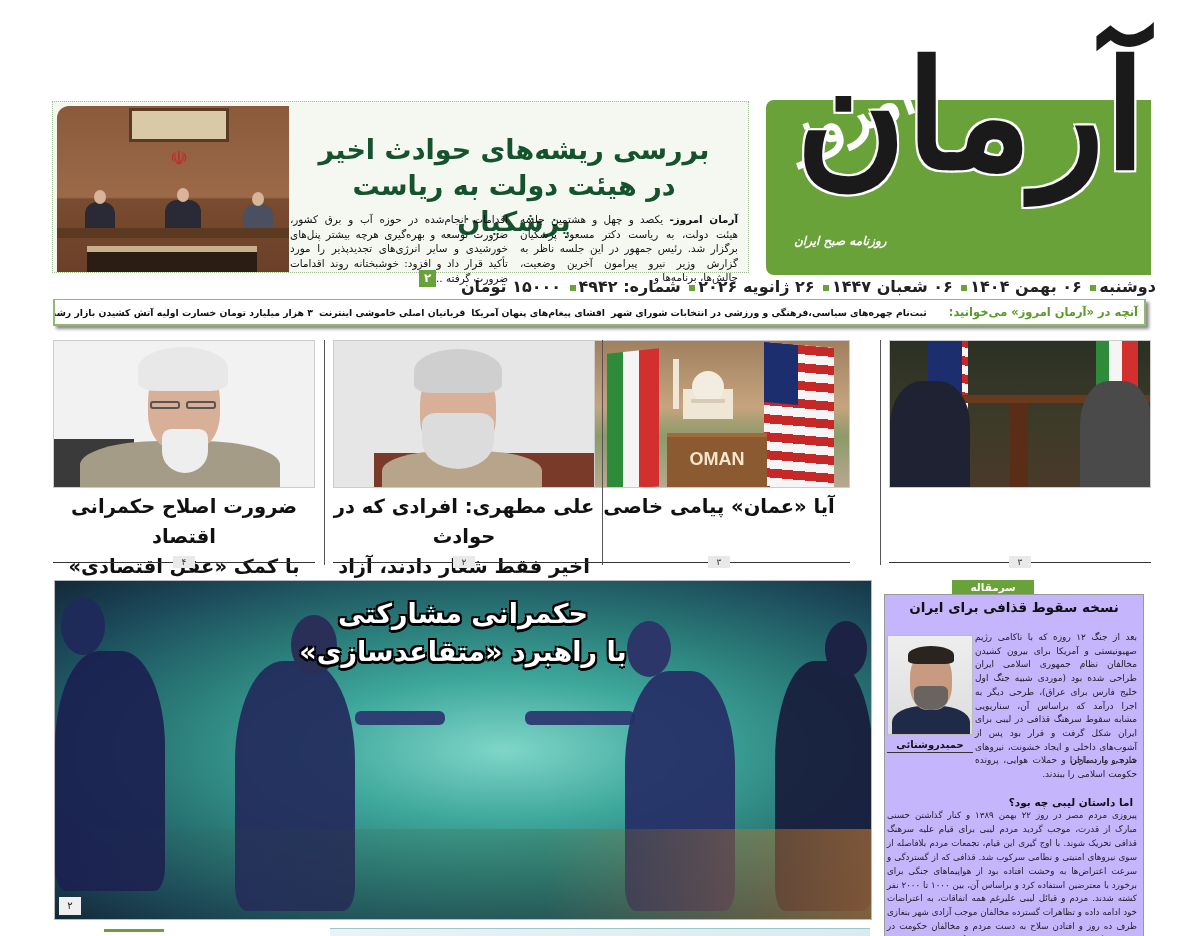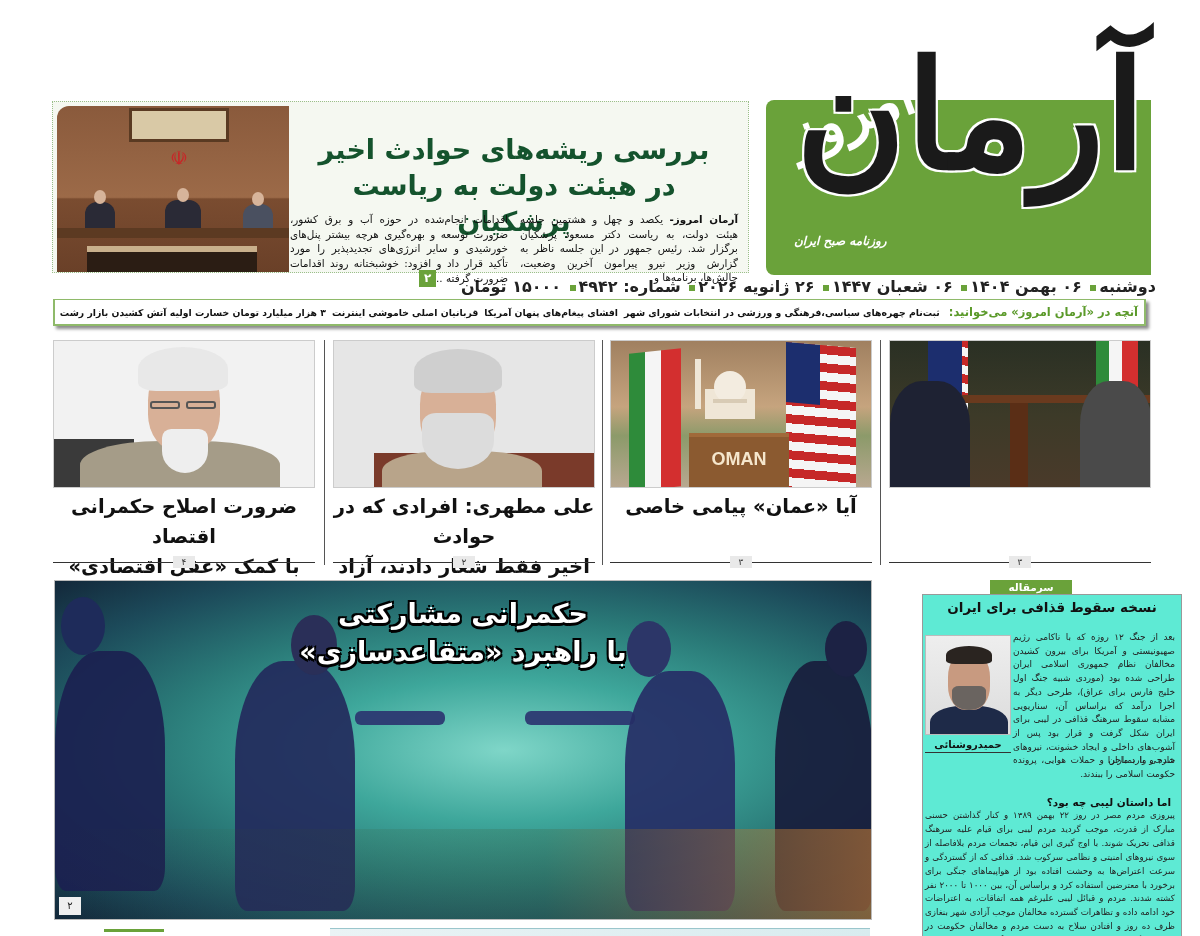--- a/index.html
+++ b/index.html
@@ -26,21 +26,21 @@
   .lp-table { position: absolute; left: 0; top: 122px; width: 232px; height: 10px; background: #5c3a22; }
   .lp-desk { position: absolute; left: 30px; top: 140px; width: 170px; height: 30px; background: #2b1d14; border-top: 6px solid #c9b08c; }
   .lead-title { position: absolute; right: 14px; top: 30px; width: 440px; text-align: center; font-weight: bold; font-size: 27px; line-height: 36px; color: #14532d; }
   .lead-cols { position: absolute; right: 10px; top: 110px; width: 448px; height: 58px; display: flex; flex-direction: row; gap: 12px; }
   .lead-col { flex: 1; font-size: 10.4px; line-height: 14.5px; text-align: justify; color: #111; }
   .lead-col b { font-weight: bold; }
   .pg-badge { display: inline-block; background: #6aa23a; color: #fff; font-weight: bold; font-size: 12px; width: 17px; height: 17px; line-height: 17px; text-align: center; margin-left: 4px; vertical-align: middle; }
 
   
   .ticker { position: absolute; left: 53px; top: 299px; width: 1093px; height: 27px; border: 2px solid #8fba6a; border-top-width: 1px; background: #fff; box-shadow: 3px 3px 3px rgba(0,0,0,0.45); display: flex; align-items: center; padding: 0 6px; overflow: hidden; white-space: nowrap; }
-  .ticker-lead { color: #5b9a2a; font-weight: bold; font-size: 11.5px; margin-left: 3px; }
+  .ticker-lead { color: #5b9a2a; font-weight: bold; font-size: 11.5px; margin-left: 16px; }
   .ticker-item { font-size: 9.3px; font-weight: bold; color: #111; }
   .ticker .sq { display: inline-block; width: 7px; height: 7px; background: #6aa23a; margin: 0 3px; vertical-align: middle; }
 
   
   .card { position: absolute; top: 340px; width: 262px; height: 230px; }
   .card-photo { position: absolute; left: 0; top: 0; width: 262px; height: 148px; overflow: hidden; border: 1px solid #ccc; }
   .card-title { position: absolute; left: 0; top: 152px; width: 262px; text-align: center; font-weight: bold; font-size: 19.5px; line-height: 30px; color: #111; }
   .card-foot { position: absolute; left: 0; top: 222px; width: 262px; height: 1px; background: #333; }
   .card-pg { position: absolute; left: 120px; top: 216px; width: 22px; height: 12px; background: #e9e9e9; font-size: 9px; line-height: 12px; text-align: center; color: #333; }
   .vdiv { position: absolute; top: 340px; width: 1px; height: 225px; background: #555; }
@@ -69,23 +69,23 @@
   
   .feature { position: absolute; left: 54px; top: 580px; width: 818px; height: 340px; overflow: hidden; border: 1px solid #bbb;
     background: radial-gradient(ellipse at 55% 50%, #7fd6c8 0%, #3ea79b 30%, #2a7a78 55%, #1c4a5a 80%, #13283a 100%); }
   .feature::after { content: ""; position: absolute; left: 0; bottom: 0; width: 100%; height: 90px; background: linear-gradient(90deg, rgba(20,40,70,0.0) 0, rgba(60,80,40,0.2) 60%, rgba(210,130,50,0.55) 100%); }
   .fig { position: absolute; background: #1b2150; border-radius: 40% 40% 10% 10%; opacity: 0.92; }
   .fig-head { position: absolute; background: #1e2b5a; border-radius: 50%; }
   .feature-title { position: absolute; left: 0; top: 14px; width: 100%; text-align: center; color: #fff; font-weight: bold; font-size: 27px; line-height: 38px; text-shadow: 2px 2px 0 #000, -2px -2px 0 #000, 2px -2px 0 #000, -2px 2px 0 #000, 0 3px 0 #000; z-index: 2; }
   .feature-pg { position: absolute; left: 4px; bottom: 4px; width: 22px; height: 18px; background: #f0f0f0; font-size: 10px; line-height: 18px; text-align: center; color: #222; z-index: 3; }
 
   
-  .editorial { position: absolute; left: 922px; top: 578px; width: 268px; height: 358px; }
+  .editorial { position: absolute; left: 884px; top: 578px; width: 268px; height: 358px; }
   .ed-tab { position: absolute; left: 68px; top: 2px; width: 82px; height: 14px; background: #6aa23a; color: #fff; font-weight: bold; font-size: 10.5px; text-align: center; line-height: 14px; }
-  .ed-box { position: absolute; left: 0; top: 16px; width: 260px; height: 342px; border: 1px solid #999; border-bottom: none; background: #5eead4; }
+  .ed-box { position: absolute; left: 0; top: 16px; width: 260px; height: 342px; border: 1px solid #999; border-bottom: none; background: #c4b5fd; }
   .ed-title { position: absolute; left: 0; top: 4px; width: 100%; text-align: center; font-weight: bold; font-size: 13.5px; color: #111; }
   .ed-photo { position: absolute; left: 2px; top: 40px; width: 86px; height: 100px; background: linear-gradient(#eeeeee, #dcdcdc); border: 1px solid #bbb; overflow: hidden; }
   .ed-author { position: absolute; left: 2px; top: 144px; width: 86px; text-align: center; font-size: 10px; font-weight: bold; color: #111; border-bottom: 1px solid #333; padding-bottom: 2px; }
   .ed-body1 { position: absolute; right: 6px; top: 36px; width: 162px; font-size: 9px; line-height: 13.7px; text-align: justify; color: #222; }
   .ed-body1-cont { position: absolute; right: 6px; top: 159px; width: 162px; font-size: 9px; line-height: 13.7px; text-align: justify; color: #222; }
   .ed-sub { position: absolute; right: 10px; top: 201px; font-size: 10.5px; font-weight: bold; color: #111; }
   .ed-body2 { position: absolute; right: 6px; top: 214px; width: 250px; font-size: 8.7px; line-height: 13.9px; text-align: justify; color: #222; }
 
   
   .bottom-strip { position: absolute; left: 330px; top: 928px; width: 540px; height: 8px; background: linear-gradient(90deg, #eaf3f5, #d8ecef); border-top: 1px solid #9ac6cc; }
@@ -155,21 +155,21 @@
     <div class="table"></div>
     <div class="table-leg"></div>
     <div class="suit" style="left:0;top:40px;width:80px;height:108px;background:#1e2233;"></div>
     <div class="suit" style="left:190px;top:40px;width:72px;height:108px;background:#4a4a4a;"></div>
   </div>
   <div class="card-foot"></div>
   <div class="card-pg">۳</div>
 </div>
 <div class="vdiv" style="left:880px;"></div>
 
-<div class="card" style="left:610px;">
+<div class="card" style="left:588px;">
   <div class="card-photo ph-oman">
     <svg class="mosque" viewBox="0 0 72 62">
       <rect x="2" y="0" width="6" height="50" fill="#efe6d6"></rect>
       <rect x="12" y="30" width="50" height="30" fill="#efe6d6"></rect>
       <ellipse cx="37" cy="28" rx="16" ry="16" fill="#f3ece0"></ellipse>
       <rect x="20" y="40" width="34" height="4" fill="#d8cbb5"></rect>
     </svg>
     <div class="flag-ir"></div>
     <div class="flag-us"></div>
     <div class="podium">

